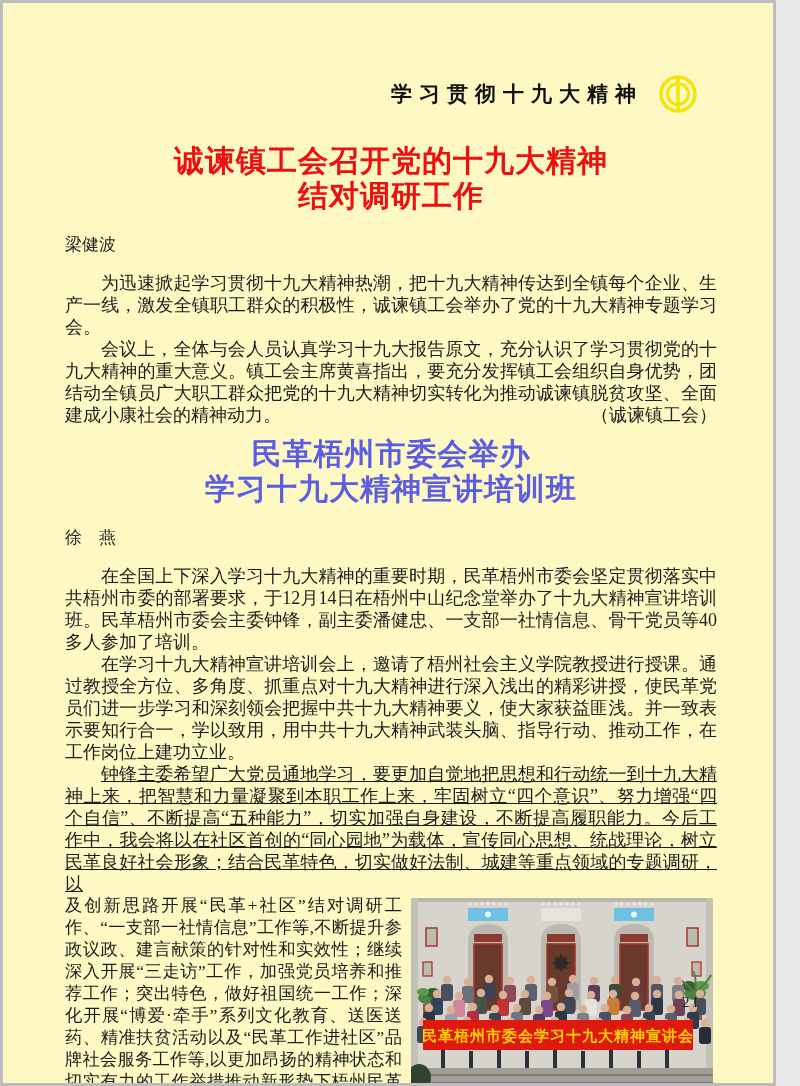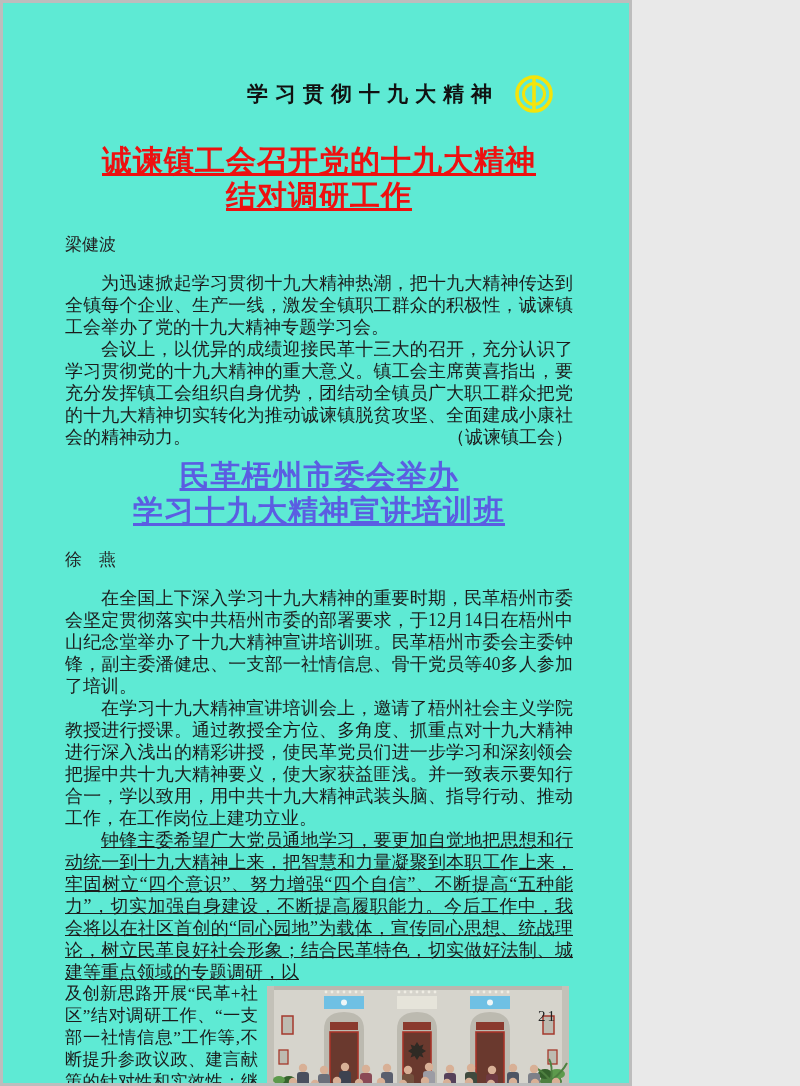--- a/index.html
+++ b/index.html
@@ -1,58 +1,58 @@
 <!DOCTYPE html>
 <html><head>
 <meta charset="utf-8">
 <style>
   html,body{margin:0;padding:0;background:#e9e9e9;}
   .page{
     position:relative;
-    width:632px;height:1086px;
+    width:776px;height:1086px;
     box-sizing:border-box;
-    background:#5eead4;
+    background:#fef9c3;
     border:3px solid #bdbdbd;
     font-family:"Liberation Serif","DejaVu Serif",serif;
     color:#1c1c1c;
     overflow:hidden;
   }
   .content{padding:0 56px 0 62px;}
   
   .masthead{
     margin-top:70px;
     display:flex;justify-content:flex-end;align-items:center;
     padding-right:18px;
   }
   .masthead .slogan{
     font-size:21px;font-weight:bold;letter-spacing:7px;color:#111;
   }
   .masthead .logo{margin-left:14px;width:42px;height:42px;flex:0 0 auto;}
   
-  .title{ text-align:center;font-weight:bold;font-size:30px;line-height:35px;letter-spacing:1px;text-decoration:underline; }
+  .title{ text-align:center;font-weight:bold;font-size:30px;line-height:35px;letter-spacing:1px; }
   .title-red{color:#ee1010;margin-top:28px;}
   .title-blue{color:#5b5de2;margin-top:10px;}
   .author{ text-align:left;font-size:17px;margin-top:20px;color:#222; }
   
   .body-text{margin-top:16px;font-size:18px;line-height:22px;text-align:justify;}
   .body-text p{margin:0;text-indent:2em;}
   .para-nobreak{margin:0;text-indent:2em;text-decoration:underline;}
   .attribution{float:right;}
   
   .wrap-section{font-size:17.3px;line-height:22px;text-align:justify;}
   .photo{
     float:right;
     width:302px;height:203px;
     margin:3px 4px 2px 9px;
     background:#d6d4cc;
     overflow:hidden;
   }
   .clear{clear:both;}
   .page-number{
-    position:absolute;right:72px;bottom:58px;
+    position:absolute;right:72px;bottom:72px;
     font-size:15px;letter-spacing:2px;color:#222;
   }
 </style>
 </head>
 <body>
 
 <div class="page">
   <div class="content">
 
     <div class="masthead">
@@ -67,21 +67,21 @@
     </div>
 
     <div>
       <div class="title title-red">
         <div>诚谏镇工会召开党的十九大精神</div>
         <div>结对调研工作</div>
       </div>
       <div class="author">梁健波</div>
       <div class="body-text">
         <p>为迅速掀起学习贯彻十九大精神热潮，把十九大精神传达到全镇每个企业、生产一线，激发全镇职工群众的积极性，诚谏镇工会举办了党的十九大精神专题学习会。</p>
-        <p><span>会议上，以优异的成绩迎接民革十三大的召开，充分认识了学习贯彻党的十九大精神的重大意义。镇工会主席黄喜指出，要充分发挥镇工会组织自身优势，团结动全镇员广大职工群众把党的十九大精神切实转化为推动诚谏镇脱贫攻坚、全面建成小康社会的精神动力。</span><span class="attribution">（诚谏镇工会）</span></p>
+        <p><span>会议上，全体与会人员认真学习十九大报告原文，充分认识了学习贯彻党的十九大精神的重大意义。镇工会主席黄喜指出，要充分发挥镇工会组织自身优势，团结动全镇员广大职工群众把党的十九大精神切实转化为推动诚谏镇脱贫攻坚、全面建成小康社会的精神动力。</span><span class="attribution">（诚谏镇工会）</span></p>
       </div>
     </div>
 
     <div>
       <div class="title title-blue">
         <div>民革梧州市委会举办</div>
         <div>学习十九大精神宣讲培训班</div>
       </div>
       <div class="author">徐　燕</div>
       <div class="body-text">

